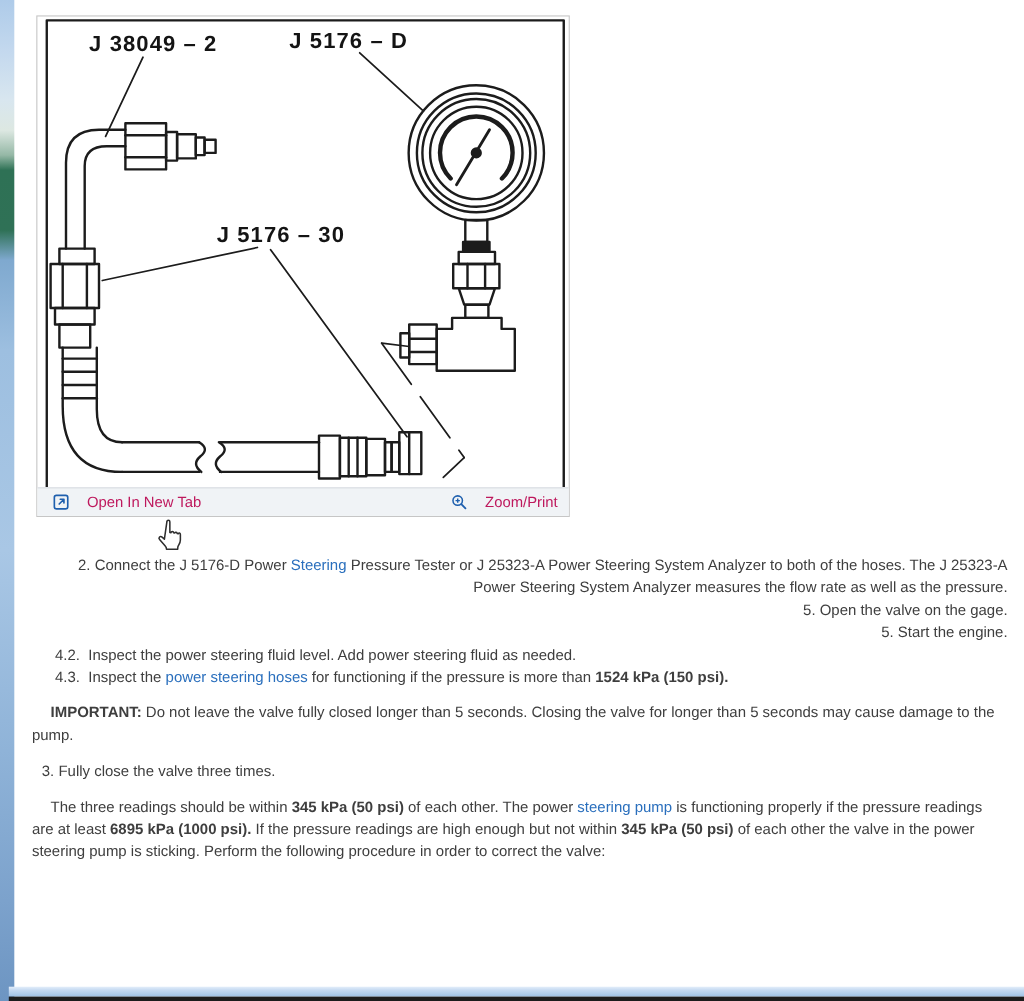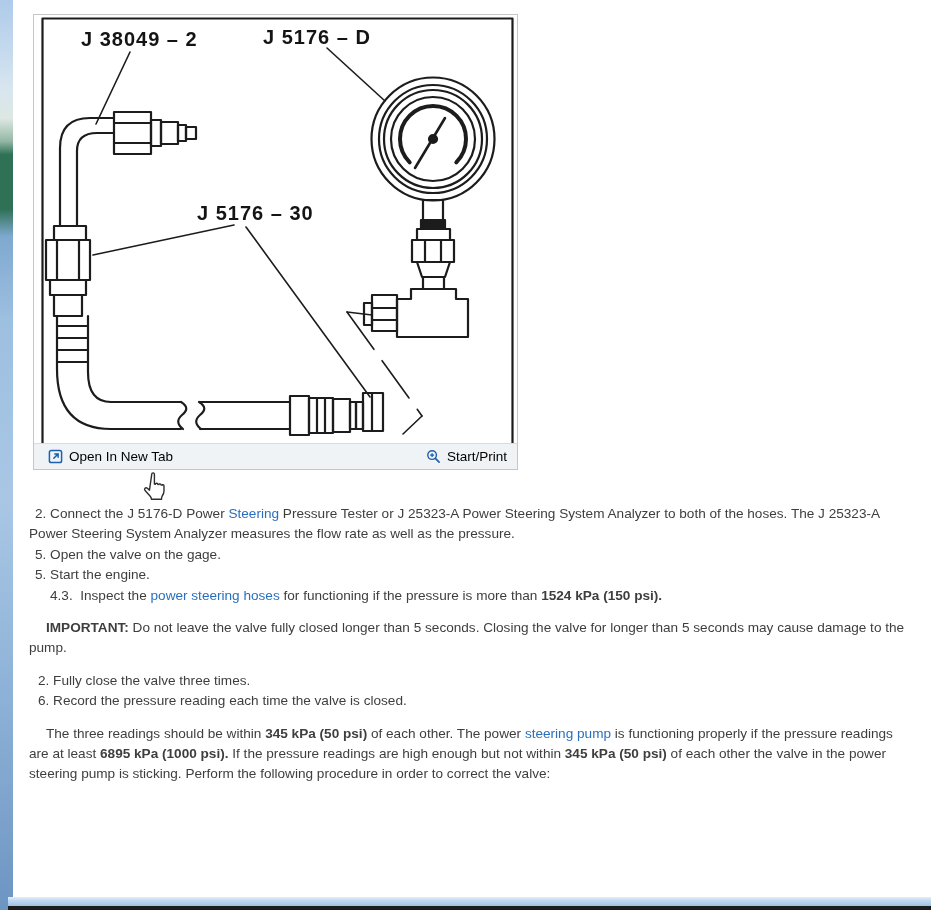--- a/index.html
+++ b/index.html
@@ -23,29 +23,29 @@
   }
   .figure-canvas { position:absolute; left:0; top:0; right:0; bottom:26px; overflow:hidden; }
   .figure-canvas svg.diagram { position:absolute; left:7px; top:2px; }
   .figure-footer {
     position:absolute; left:0; right:0; bottom:0; height:26px;
     background:#f0f3f6; border-top:1px solid #d8dce1;
     display:flex; align-items:center; justify-content:space-between;
     padding:0 10px 0 14px;
   }
   .fig-link {
-    display:flex; align-items:center; gap:6px;
-    color:#000000; font-size:13.5px; text-decoration:none; cursor:pointer;
+    display:flex; align-items:center; gap:16px;
+    color:#be185d; font-size:13.5px; text-decoration:none; cursor:pointer;
   }
   .fig-link svg { display:block; }
   .hand-cursor { position:absolute; left:141px; top:471px; }
 
   .procedure { position:absolute; left:13px; top:504px; width:918px; padding:0 15px 0 16px; }
   .para { margin:0; font-size:13.6px; line-height:20.4px; color:#3e3e3e; }
-  .in-step { text-indent:6px; }
+  .in-step { text-indent:6px;text-align:right; }
   .in-sub  { text-indent:21px; }
   .in-note { text-indent:17px; }
   .in-num  { text-indent:9px; }
   .gap-top { margin-top:12px; }
   .para .link { color:#2a6fbd; cursor:pointer; }
   .para .bold { font-weight:bold; }
 
   .bottom-blue {
     position:absolute; left:8px; right:0; top:897px; height:9px;
     background:linear-gradient(180deg,#e3eefa 0%, #c4d9f1 35%, #b3cfec 65%, #9dc0e4 100%);
@@ -166,34 +166,34 @@
       </svg>
       <span>Open In New Tab</span>
     </a>
     <a class="fig-link">
       <svg width="15" height="15" viewBox="0 0 16 16">
         <circle cx="6.5" cy="6.5" r="4.6" fill="none" stroke="#1e5fae" stroke-width="1.5"></circle>
         <line x1="6.5" y1="4.4" x2="6.5" y2="8.6" stroke="#1e5fae" stroke-width="1.4"></line>
         <line x1="4.4" y1="6.5" x2="8.6" y2="6.5" stroke="#1e5fae" stroke-width="1.4"></line>
         <line x1="10" y1="10" x2="14" y2="14" stroke="#1e5fae" stroke-width="1.8" stroke-linecap="round"></line>
       </svg>
-      <span>Start/Print</span>
+      <span>Zoom/Print</span>
     </a>
   </div>
 </div>
 
 <svg class="hand-cursor" width="28" height="32" viewBox="0 0 24 27">
   <path d="M9.2 2.6 c0-1.6 2.3-1.6 2.3 0 l0 8.4 0.9 0.12 c0-1.2 2-1.1 2 0.12 l0.9 0.2 c0.1-1 1.9-0.8 1.9 0.3 l0.85 0.25 c0.2-0.9 1.65-0.6 1.65 0.5 l0 4.4 c0 2.2-0.8 3.2-1.6 4.4 -0.5 0.8-0.5 1.6-0.5 2.7 l-8.7 0 c0-1.1-0.3-1.7-1-2.5 l-4.4-5 c-1.3-1.5 0.5-3.1 1.95-1.9 l1.8 1.6 z" fill="#ffffff" stroke="#2e2e2e" stroke-width="1.2" stroke-linejoin="round"></path>
 </svg>
 
 <div class="procedure" id="procedure">
     <p class="para in-step"><span>2. Connect the J 5176-D Power </span><span class="link">Steering</span><span> Pressure Tester or J 25323-A Power Steering System Analyzer to both of the hoses. The J 25323-A Power Steering System Analyzer measures the flow rate as well as the pressure.</span></p>
     <p class="para in-step"><span>5. Open the valve on the gage.</span></p>
     <p class="para in-step"><span>5. Start the engine.</span></p>
+    <p class="para in-sub"><span>4.2.&nbsp; Inspect the power steering fluid level. Add power steering fluid as needed.</span></p>
     <p class="para in-sub"><span>4.3.&nbsp; Inspect the </span><span class="link">power steering hoses</span><span> for functioning if the pressure is more than </span><span class="bold">1524 kPa (150 psi).</span></p>
     <p class="para in-note gap-top"><span class="bold">IMPORTANT:</span><span> Do not leave the valve fully closed longer than 5 seconds. Closing the valve for longer than 5 seconds may cause damage to the pump.</span></p>
-    <p class="para in-num gap-top"><span>2. Fully close the valve three times.</span></p>
-    <p class="para in-num"><span>6. Record the pressure reading each time the valve is closed.</span></p>
+    <p class="para in-num gap-top"><span>3. Fully close the valve three times.</span></p>
     <p class="para in-note gap-top"><span>The three readings should be within </span><span class="bold">345 kPa (50 psi)</span><span> of each other. The power </span><span class="link">steering pump</span><span> is functioning properly if the pressure readings are at least </span><span class="bold">6895 kPa (1000 psi).</span><span> If the pressure readings are high enough but not within </span><span class="bold">345 kPa (50 psi)</span><span> of each other the valve in the power steering pump is sticking. Perform the following procedure in order to correct the valve:</span></p>
   </div>
 
 <div class="bottom-blue"></div>
 <div class="bottom-black"></div>
 
 </body></html>

